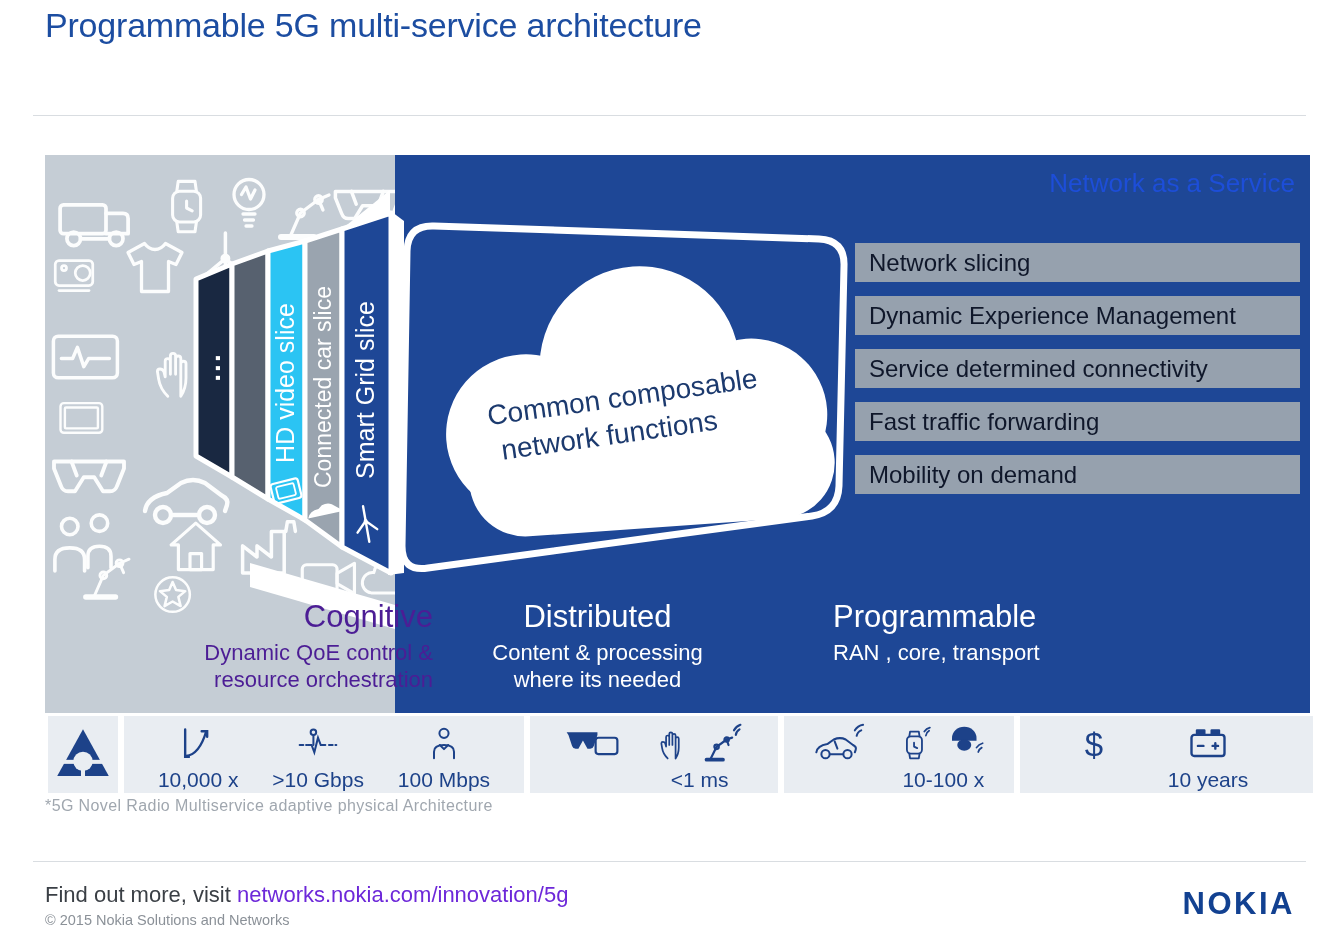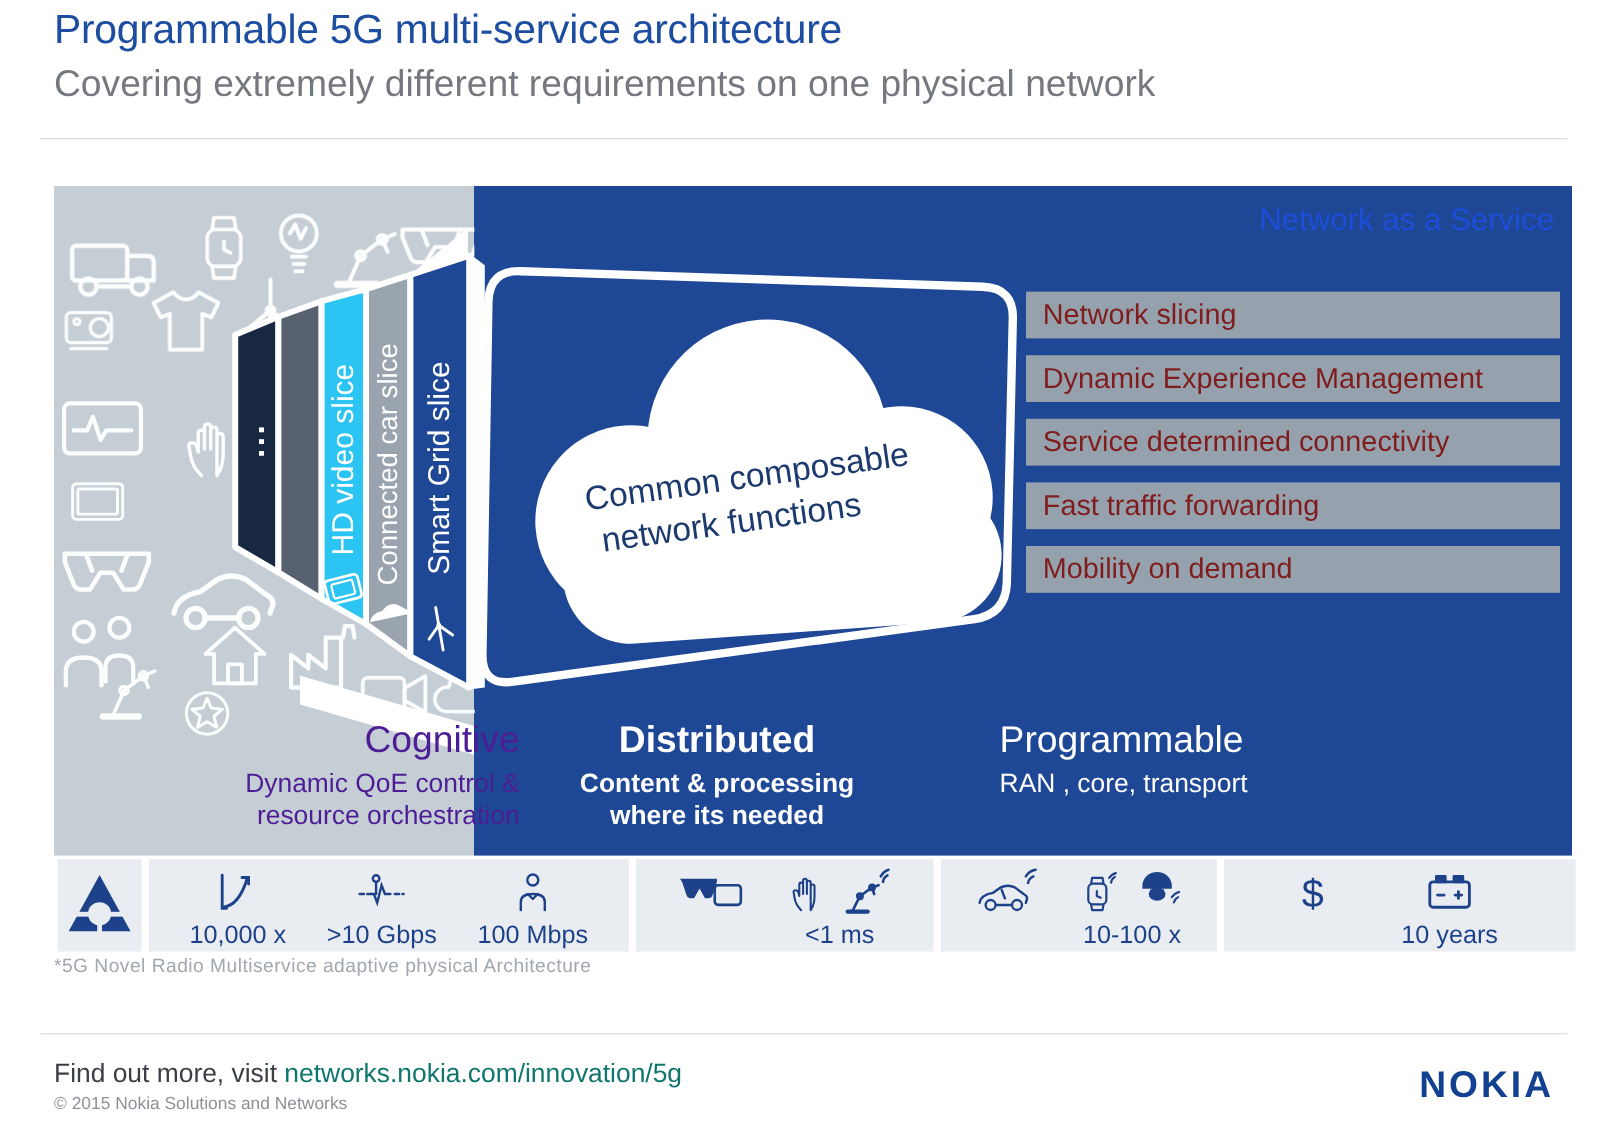--- a/index.html
+++ b/index.html
@@ -8,44 +8,44 @@
   .abs{position:absolute;}
   
   .title{left:45px;top:6px;font-size:34px;color:#1c4da1;letter-spacing:-0.2px;}
   .subtitle{left:45px;top:52px;font-size:31px;color:#75797f;}
   .divider{left:33px;right:33px;height:1px;background:#d9dde1;}
   
   .main{left:45px;top:155px;width:1265px;height:558px;}
   .panel-gray{left:0;top:0;width:350px;height:558px;background:#c5cdd5;}
   .panel-blue{left:350px;top:0;width:915px;height:558px;background:#1e4796;}
   .naas{right:15px;top:13px;font-size:26px;color:#1d4ed8;}
-  .cap-bar{left:810px;width:445px;height:39px;background:#96a1ae;color:#7f1d1d;
+  .cap-bar{left:810px;width:445px;height:39px;background:#96a1ae;color:#0f172a;
            font-size:24px;line-height:39px;padding-left:14px;box-sizing:border-box;
            white-space:nowrap;overflow:hidden;}
   .fansvg{left:0;top:0;}
   
   .sec{top:446px;line-height:1.0;}
   .sec .t{font-size:31px;margin-bottom:8px;}
   .sec .s{font-size:22px;line-height:1.22;}
   .sec-cog{left:88px;width:300px;text-align:right;color:#4c1d95;}
-  .sec-dis{left:420px;width:265px;text-align:center;color:#fff;font-weight:bold;}
+  .sec-dis{left:420px;width:265px;text-align:center;color:#fff;}
   .sec-pro{left:788px;width:420px;text-align:left;color:#fff;}
   
   .strip{left:48px;top:716px;width:1262px;height:77px;display:flex;gap:6px;}
   .cell{background:#e9edf2;height:77px;display:flex;justify-content:space-evenly;
         align-items:flex-start;padding-top:7px;box-sizing:border-box;flex:0 0 auto;}
   .cell-logo{width:70px;justify-content:center;align-items:center;padding-top:0;}
   .mg{display:flex;flex-direction:column;align-items:center;}
   .mg .icons{display:flex;align-items:flex-end;gap:8px;height:44px;}
   .mg .lbl{font-size:21px;color:#1d4289;margin-top:1px;white-space:nowrap;height:24px;}
   .dollar{font-size:33px;color:#1d4289;line-height:44px;font-weight:500;}
   .footnote{left:45px;top:797px;font-size:16px;color:#a0a7af;letter-spacing:0.4px;}
   
   .findout{left:45px;top:882px;font-size:22px;color:#3a3f45;}
-  .findout a{color:#0f766e;text-decoration:none;}
+  .findout a{color:#6d28d9;text-decoration:none;}
   .copyright{left:45px;top:912px;font-size:14.5px;color:#8b9198;}
   .nokia{right:44px;top:886px;font-size:31px;font-weight:bold;color:#124191;
          letter-spacing:2.5px;font-family:"Liberation Sans",sans-serif;}
   svg text{font-family:"Liberation Sans","DejaVu Sans",sans-serif;}
 </style>
 </head>
 <body>
 
 <div class="stage">
 
@@ -165,21 +165,20 @@
         </symbol>
       <symbol id="s-cloudsm" viewBox="0 0 48 48">
           <g stroke="#fff" stroke-width="2.2" fill="none" stroke-linecap="round" stroke-linejoin="round">
             <path d="M12,34 a7.5,7.5 0 0 1 2,-15 a10,10 0 0 1 19,-3 a7.5,7.5 0 0 1 1,18 z"></path>
           </g>
         </symbol>
     </defs>
   </svg>
 
   <div class="abs title">Programmable 5G multi-service architecture</div>
-  <div class="abs subtitle">Covering extremely different requirements on one physical network</div>
   <div class="abs divider" style="top:115px"></div>
 
   <div class="abs main">
     <div class="abs panel-gray"></div>
     <div class="abs panel-blue"></div>
 
     <svg class="abs" style="left:0;top:0" width="350" height="558" viewBox="0 0 350 558">
       <g opacity="0.95">
         <use href="#s-truck" x="0" y="0" width="48" height="48" transform="translate(10,26) scale(1.7)"></use>
         <use href="#s-watch" transform="translate(108,18) scale(1.4)" width="48" height="48"></use>

